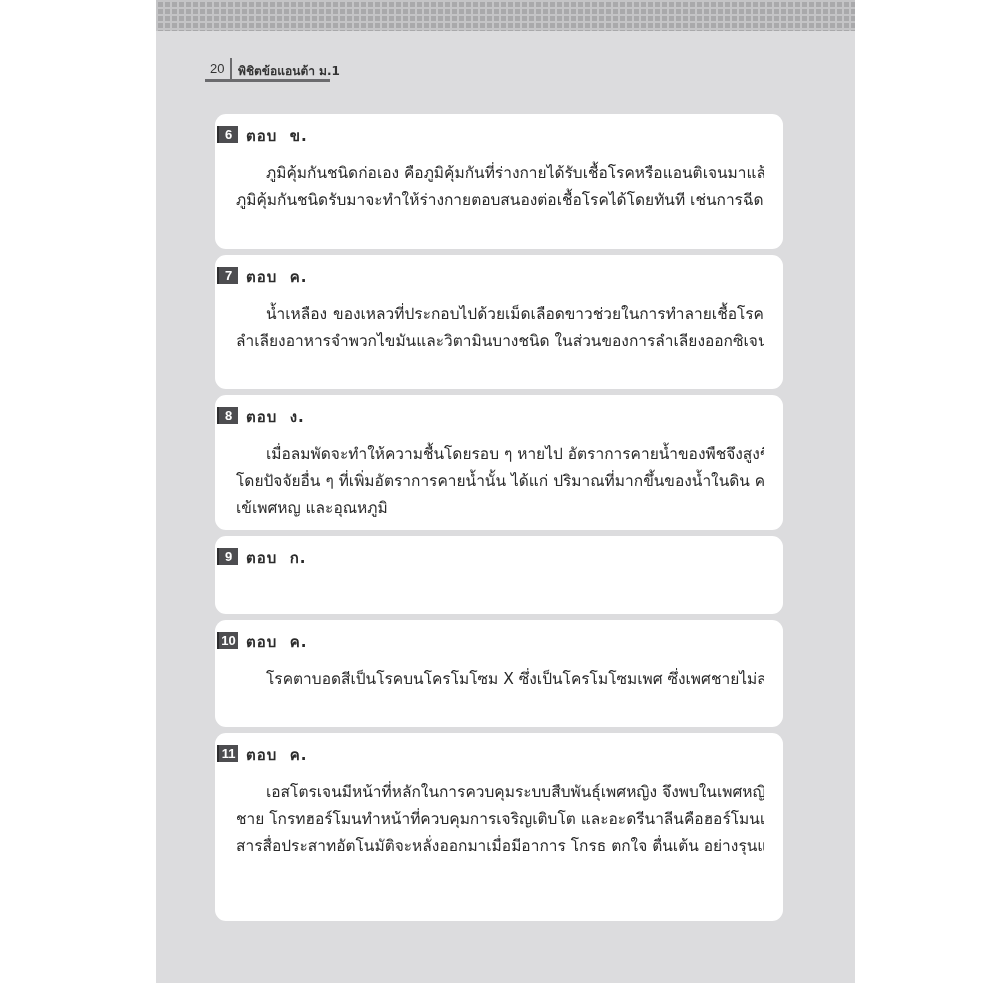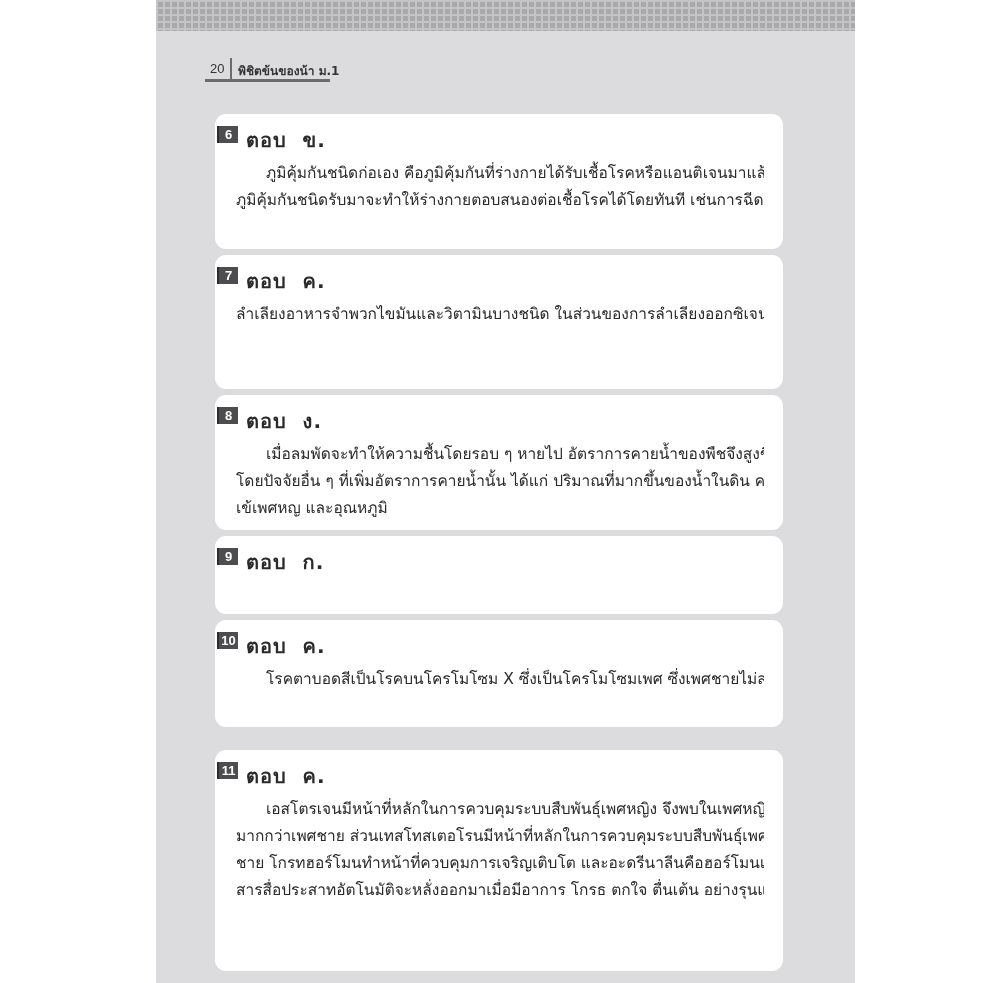--- a/index.html
+++ b/index.html
@@ -90,21 +90,21 @@
       font-weight: bold;
       font-size: 13px;
       line-height: 17px;
       text-align: center;
       border-left: 2px solid #2c2c2e;
     }
     .answer-heading {
       position: absolute;
       left: 31px;
       top: 10px;
-      font-size: 20px;
+      font-size: 15px;
       font-weight: bold;
       color: #2a2a2a;
       letter-spacing: 1px;
       white-space: pre;
     }
     .answer-body {
       position: absolute;
       left: 21px;
       top: 46px;
       width: 528px;
@@ -129,36 +129,37 @@
   </style>
 </head>
 <body>
 
 <div class="page">
   <div class="pattern-band"></div>
 
   <div class="running-header">
     <span class="page-number">20</span>
     <span class="header-divider"></span>
-    <span class="book-title">พิชิตข้นของน้า ม.1</span>
+    <span class="book-title">พิชิตข้อแอนต้า ม.1</span>
   </div>
 
   <div class="card" style="top:114px;height:135px;">
     <span class="badge">6</span>
     <span class="answer-heading">ตอบ  ข.</span>
     <div class="answer-body">
       <span class="line first">ภูมิคุ้มกันชนิดก่อเอง คือภูมิคุ้มกันที่ร่างกายได้รับเชื้อโรคหรือแอนติเจนมาแล้ว</span>
       <span class="line last">ภูมิคุ้มกันชนิดรับมาจะทำให้ร่างกายตอบสนองต่อเชื้อโรคได้โดยทันที เช่นการฉีดเซรุ่ม</span>
     </div>
   </div>
 
   <div class="card" style="top:255px;height:134px;">
     <span class="badge">7</span>
     <span class="answer-heading">ตอบ  ค.</span>
     <div class="answer-body">
+      <span class="line first">น้ำเหลือง ของเหลวที่ประกอบไปด้วยเม็ดเลือดขาวช่วยในการทำลายเชื้อโรค</span>
       <span class="line">ลำเลียงอาหารจำพวกไขมันและวิตามินบางชนิด ในส่วนของการลำเลียงออกซิเจนเป็น</span>
     </div>
   </div>
 
   <div class="card" style="top:395px;height:135px;">
     <span class="badge">8</span>
     <span class="answer-heading">ตอบ  ง.</span>
     <div class="answer-body">
       <span class="line first">เมื่อลมพัดจะทำให้ความชื้นโดยรอบ ๆ หายไป อัตราการคายน้ำของพืชจึงสูงขึ้น</span>
       <span class="line">โดยปัจจัยอื่น ๆ ที่เพิ่มอัตราการคายน้ำนั้น ได้แก่ ปริมาณที่มากขึ้นของน้ำในดิน ความ</span>
@@ -172,23 +173,22 @@
   </div>
 
   <div class="card" style="top:620px;height:107px;padding-left:32px;">
     <span class="badge">10</span>
     <span class="answer-heading">ตอบ  ค.</span>
     <div class="answer-body">
       <span class="line first">โรคตาบอดสีเป็นโรคบนโครโมโซม X ซึ่งเป็นโครโมโซมเพศ ซึ่งเพศชายไม่สามารถ</span>
     </div>
   </div>
 
-  <div class="card" style="top:750px;height:221px;">
+  <div class="card" style="top:733px;height:188px;">
     <span class="badge">11</span>
     <span class="answer-heading">ตอบ  ค.</span>
     <div class="answer-body">
       <span class="line first">เอสโตรเจนมีหน้าที่หลักในการควบคุมระบบสืบพันธุ์เพศหญิง จึงพบในเพศหญิง</span>
-      <span class="line">มากกว่าเพศชาย ส่วนเทสโทสเตอโรนมีหน้าที่หลักในการควบคุมระบบสืบพันธุ์เพศ</span>
       <span class="line">ชาย โกรทฮอร์โมนทำหน้าที่ควบคุมการเจริญเติบโต และอะดรีนาลีนคือฮอร์โมนและ</span>
       <span class="line">สารสื่อประสาทอัตโนมัติจะหลั่งออกมาเมื่อมีอาการ โกรธ ตกใจ ตื่นเต้น อย่างรุนแรง</span>
     </div>
   </div>
 </div>
 
 </body></html>

